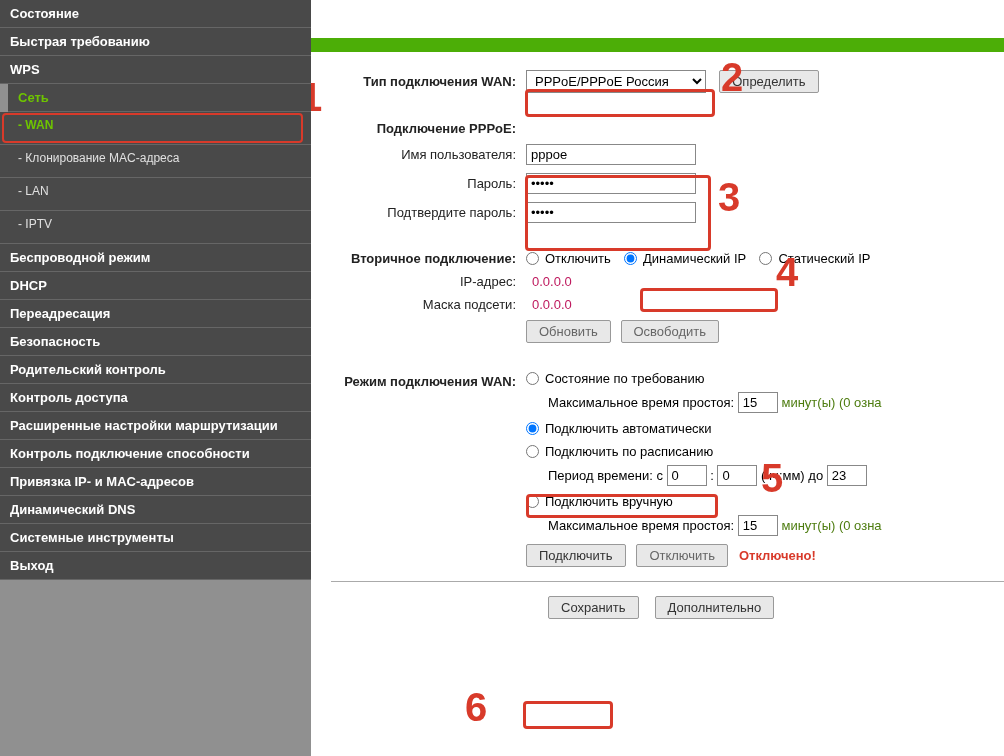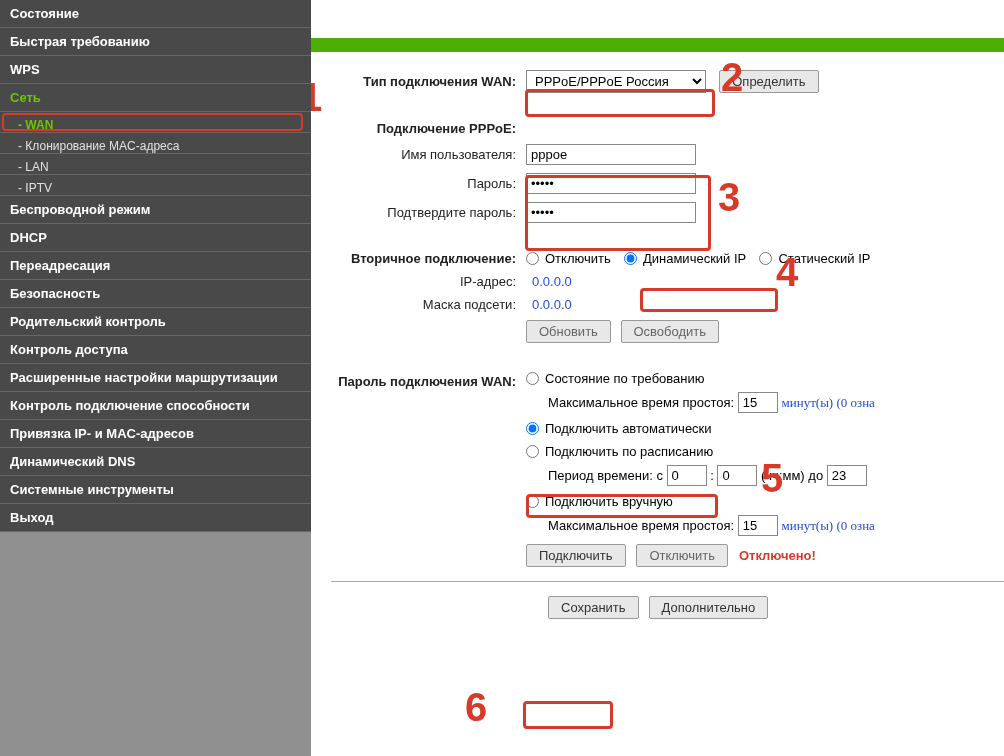--- a/index.html
+++ b/index.html
@@ -27,26 +27,27 @@
     font-weight: bold;
     font-size: 13px;
     padding: 6px 10px;
     border-bottom: 1px solid #666;
     cursor: pointer;
     white-space: nowrap;
   }
   .side-item.active-section {
     background: #494949;
     color: #6ec400;
+    margin-left: 8px;
   }
   .side-sub {
     background: #494949;
     color: #e0e0e0;
     font-size: 12px;
-    padding: 6px 10px 0 18px;
+    padding: 6px 10px 12px 18px;
     border-bottom: 1px solid #666;
     cursor: pointer;
     white-space: nowrap;
   }
   .side-sub.active-sub {
     color: #6ec400;
     font-weight: bold;
     position: relative;
   }
   .wan-highlight {
@@ -113,47 +114,47 @@
     border: 1px solid #999;
     border-radius: 2px;
     cursor: pointer;
     color: #333;
   }
   .btn-grey { color: #666; }
 
   .radio-row { display: flex; align-items: center; gap: 6px; }
   .radio-label { font-size: 13px; }
 
-  .static-val { color: #1d4ed8; padding-left: 6px; }
+  .static-val { color: #be185d; padding-left: 6px; }
 
   .section-gap { height: 20px; }
 
   .rule-line { border-top: 1px solid #aaa; margin: 14px 0 14px 10px; }
 
-  .footer-btns { margin-left: 215px; display: flex; gap: 10px; margin-top: 6px; padding-left: 12px; }
+  .footer-btns { margin-left: 215px; display: flex; gap: 16px; margin-top: 6px; padding-left: 12px; }
 
   
   .red-box {
     position: absolute;
     border: 3px solid #d83a2a;
     border-radius: 4px;
     pointer-events: none;
     z-index: 50;
   }
   .red-num {
     position: absolute;
     font-family: 'Comic Sans MS', cursive, Arial;
     font-size: 40px;
     font-weight: bold;
     color: #d83a2a;
     pointer-events: none;
     z-index: 51;
   }
 
-  .minutes-note { color: #1d4ed8; font-family: Liberation Serif, serif; }
+  .minutes-note { color: #4d7c0f; }
   .status-off { color: #d83a2a; font-weight: bold; }
 
   .time-mini { width: 40px; }
 
 </style>
 </head>
 <body>
 
 <div class="container">
 
@@ -261,21 +262,21 @@
         <div class="value-area">
           <button class="btn btn-grey">Обновить</button>
           &nbsp;
           <button class="btn btn-grey">Освободить</button>
         </div>
       </div>
 
       <div class="section-gap"></div>
 
       <div class="row" style="align-items:flex-start">
-        <div class="label bold" style="padding-top:3px">Пароль подключения WAN:</div>
+        <div class="label bold" style="padding-top:3px">Режим подключения WAN:</div>
         <div class="value-area" style="display:block">
           <div class="radio-row" style="margin-bottom:6px">
             <input type="radio" name="mode" style="">
             <span>Состояние по требованию</span>
           </div>
           <div style="margin-bottom:8px; padding-left:22px">
             <span>Максимальное время простоя:</span>
             <input type="text" class="time-mini" value="15" style="">
             <span class="minutes-note">минут(ы) (0 озна</span>
           </div>

